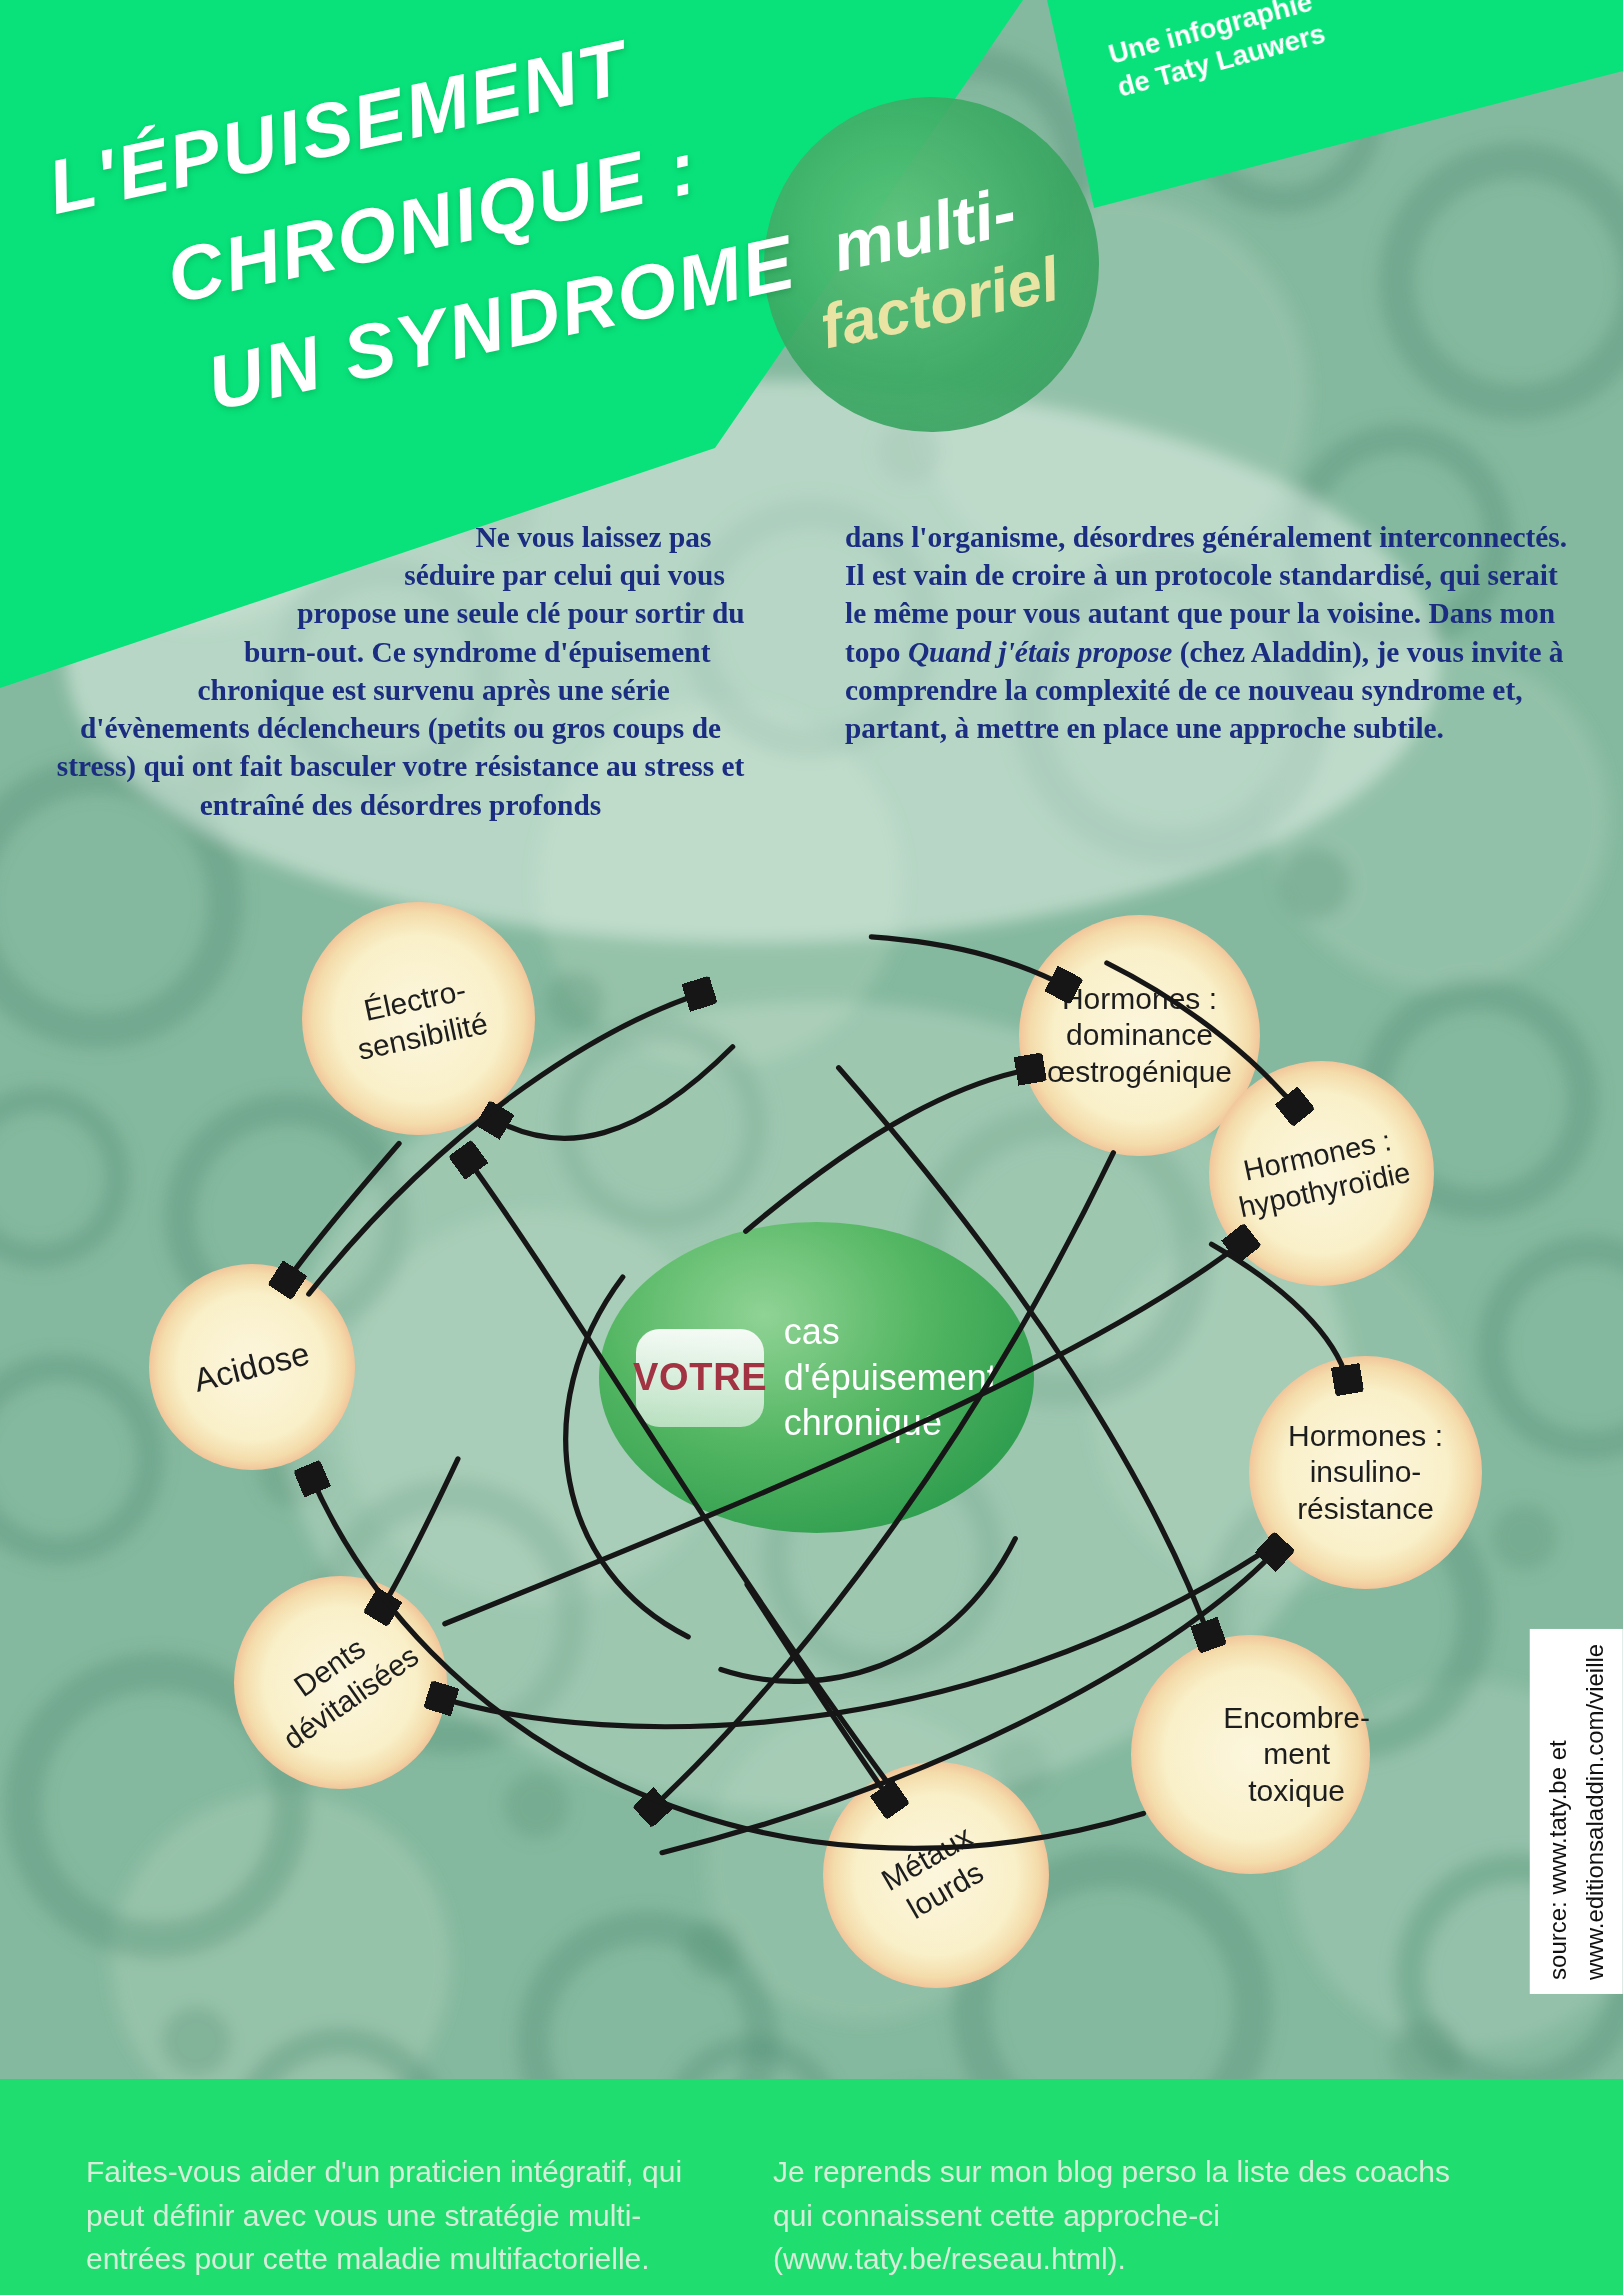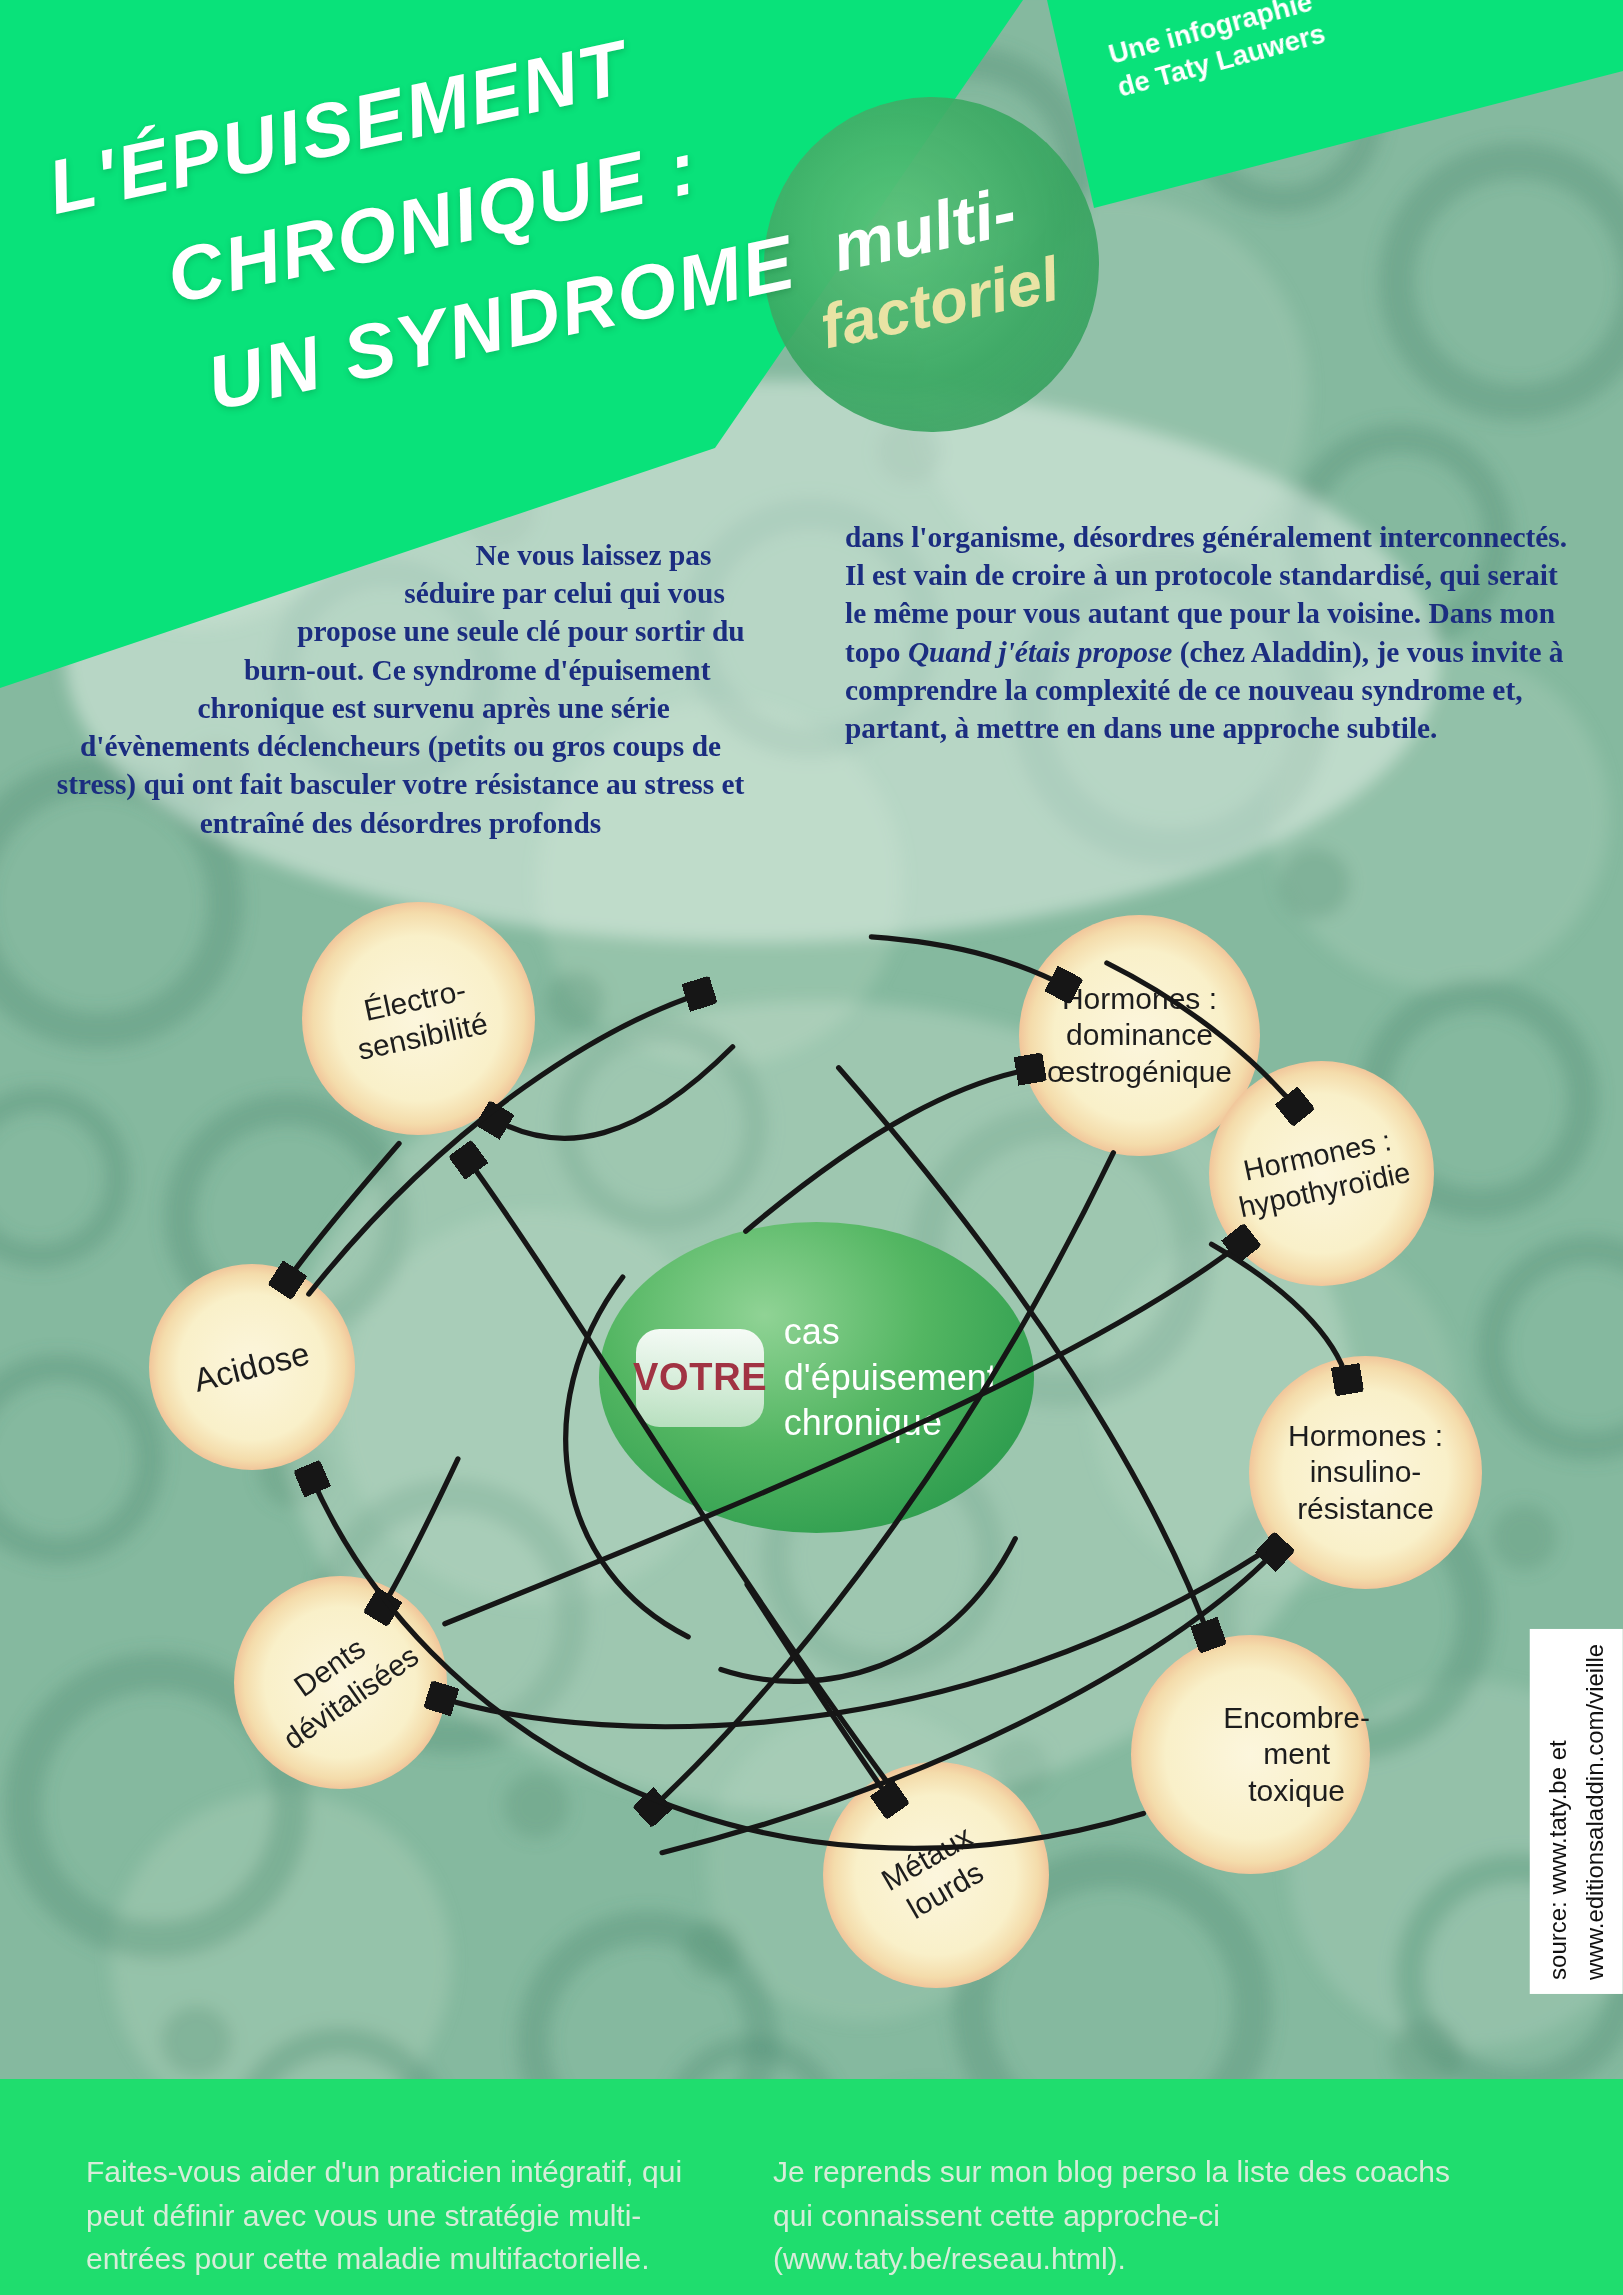--- a/index.html
+++ b/index.html
@@ -37,21 +37,21 @@
   .badge .l2{color:#e9e3a4;font-weight:bold;font-style:italic;font-size:62px;line-height:1.05;margin-top:6.5px;}
   .credit{
     position:absolute;left:1105px;top:39px;z-index:3;
     transform:rotate(-15deg);transform-origin:0 0;
     color:#ffffff;font-weight:bold;font-size:27.5px;line-height:1.25;white-space:pre-line;
   }
   
   .intro-col1{
     position:absolute;left:49px;top:518px;width:703px;z-index:3;
     font-family:"Liberation Serif",serif;font-weight:bold;
-    font-size:29.4px;line-height:1.3;color:#1b2d80;text-align:center;margin-top:18px;
+    font-size:29.4px;line-height:1.3;color:#1b2d80;text-align:center;
   }
   .col1-spacer{float:left;width:386px;height:169px;shape-outside:polygon(0 0,100% 0,0 100%);shape-margin:11.8px;}
   .intro-col2{
     position:absolute;left:845px;top:518px;width:730px;z-index:3;
     font-family:"Liberation Serif",serif;font-weight:bold;
     font-size:29.4px;line-height:1.3;color:#1b2d80;text-align:left;
   }
   .book{font-style:italic;}
   
   .center-node{
@@ -191,21 +191,21 @@
   </div>
 
   <div class="credit">Une infographie
 de Taty Lauwers</div>
 
   <div class="intro-col1">
     <div class="col1-spacer"></div>
     <span>Ne vous laissez pas séduire par celui qui vous propose une seule clé pour sortir du burn-out. Ce syndrome d'épuisement chronique est survenu après une série d'évènements déclencheurs (petits ou gros coups de stress) qui ont fait basculer votre résistance au stress et entraîné des désordres profonds</span>
   </div>
   <div class="intro-col2">
-    <span>dans l'organisme, désordres généralement interconnectés. Il est vain de croire à un protocole standardisé, qui serait le même pour vous autant que pour la voisine. Dans mon topo </span><span class="book">Quand j'étais propose</span><span> (chez Aladdin), je vous invite à comprendre la complexité de ce nouveau syndrome et, partant, à mettre en dans une approche subtile.</span>
+    <span>dans l'organisme, désordres généralement interconnectés. Il est vain de croire à un protocole standardisé, qui serait le même pour vous autant que pour la voisine. Dans mon topo </span><span class="book">Quand j'étais propose</span><span> (chez Aladdin), je vous invite à comprendre la complexité de ce nouveau syndrome et, partant, à mettre en place une approche subtile.</span>
   </div>
 
   <div class="center-node">
     <div class="votre-pill">VOTRE</div>
     <div class="center-label">cas
 d'épuisement
 chronique</div>
   </div>
 
   <div class="node" id="n-electro">

